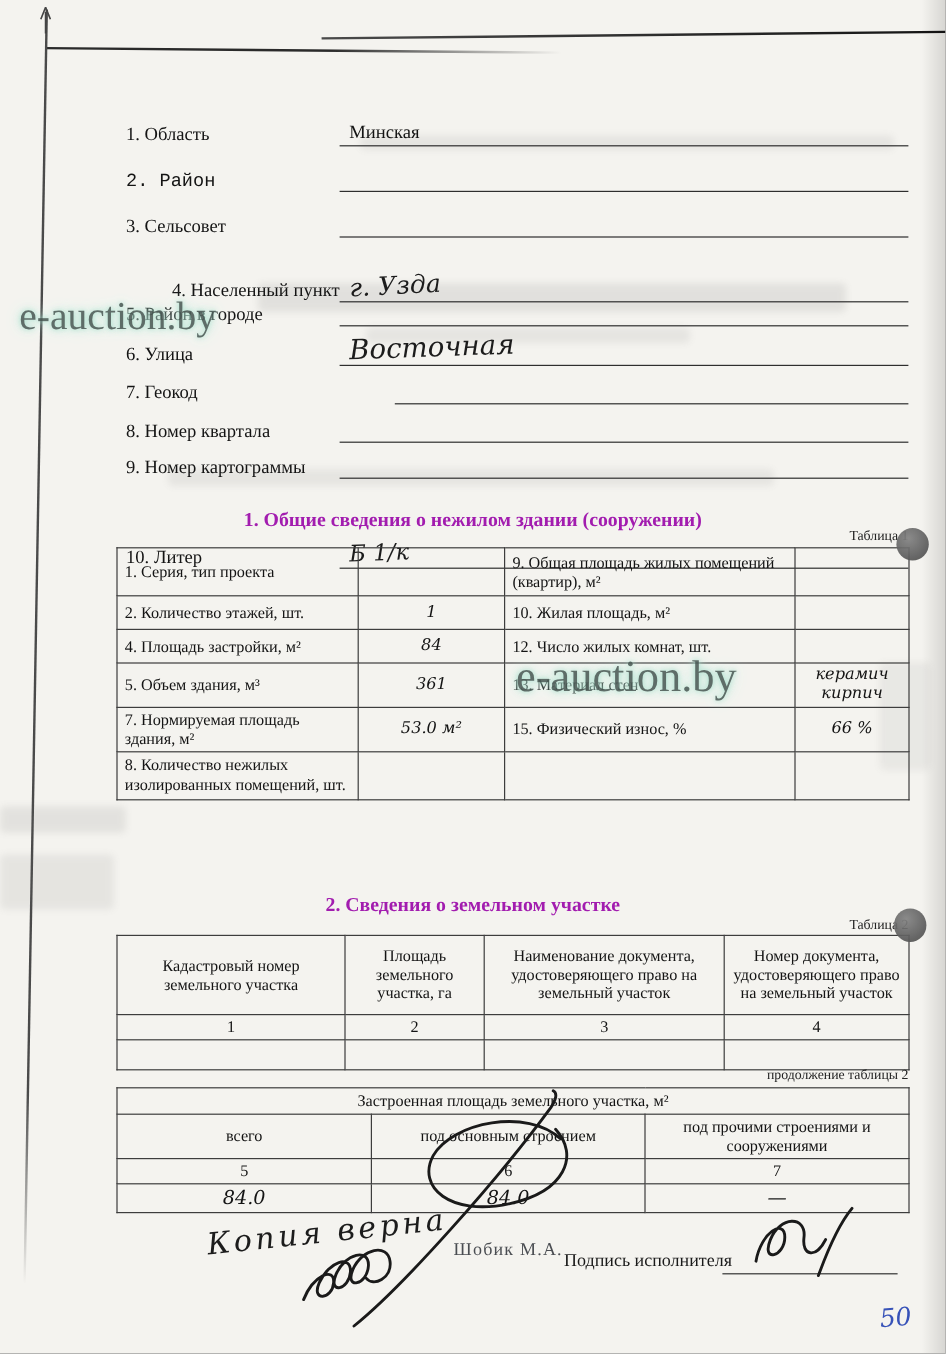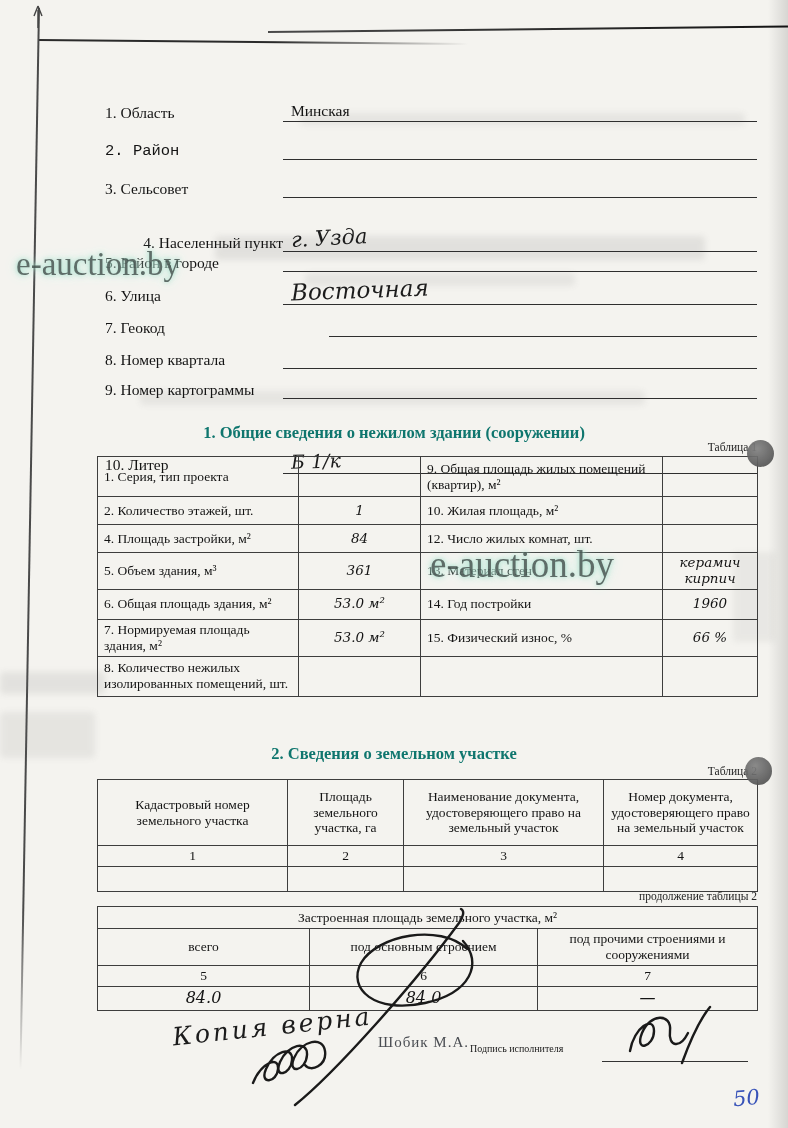--- a/index.html
+++ b/index.html
@@ -23,34 +23,34 @@
       text-shadow:0 0 4px #9fdcc8,0 0 9px #b7e6d6,0 0 14px #c8ece0;opacity:.9;}
   
   .frow{position:absolute;left:105px;width:652px;height:22px;display:flex;align-items:flex-end;}
   .flabel{font-size:15.5px;width:178px;flex:none;color:#141414;}
   .fline{flex:1;border-bottom:1.6px solid #2e2e2e;height:100%;position:relative;}
   .fval{position:absolute;left:8px;bottom:1px;white-space:nowrap;}
   .printed{font-size:15.5px;color:#141414;}
   .hand{font-family:"DejaVu Serif",serif;font-style:italic;color:#1c1c1c;}
   .fval.hand{display:inline-block;}
   
-  .sec-title{left:0;width:100%;text-align:center;font-weight:bold;font-size:16.5px;color:#0f766e;}
+  .sec-title{left:0;width:100%;text-align:center;font-weight:bold;font-size:16.5px;color:#a21caf;}
   .tbl-note{right:31px;font-size:11.5px;color:#222;}
   
   table.doc{border-collapse:collapse;table-layout:fixed;position:absolute;background:transparent;}
   table.doc td{border:1.3px solid #3d3d3d;padding:2px 6px;font-size:13.5px;line-height:1.18;
                vertical-align:middle;color:#141414;overflow:hidden;}
   td.c{text-align:center;}
   td.hv{font-family:"DejaVu Serif",serif;font-style:italic;text-align:center;color:#1c1c1c;}
   .fs17{font-size:17px;} .fs15{font-size:15px;} .fs12{font-size:12.5px;line-height:1.1;}
   
   .sig{z-index:7;}
   .kopiya{left:172px;top:1012px;font-size:25px;letter-spacing:3px;transform:rotate(-6deg);z-index:7;}
   .shobik{left:378px;top:1034px;font-size:15px;color:#4a4d52;letter-spacing:1px;z-index:7;}
-  .podpis{left:470px;top:1043px;font-size:10px;z-index:7;}
+  .podpis{left:470px;top:1043px;font-size:15px;z-index:7;}
   .sigline{left:602px;top:1061px;width:146px;height:1.3px;background:#333;}
   .pagenum{left:733px;top:1086px;font-size:21px;color:#3752b8;transform:rotate(-5deg);z-index:7;}
   svg.sig path{fill:none;stroke:#1a1a1a;stroke-width:2.4;stroke-linecap:round;}
   svg.arrow path{fill:none;stroke:#444;stroke-width:1.4;}
 </style>
 </head>
 <body>
 
 <div class="page">
 
@@ -161,26 +161,20 @@
       <td>4. Площадь застройки, м²</td>
       <td class="hv fs17">84</td>
       <td>12. Число жилых комнат, шт.</td>
       <td class="hv fs15"></td>
     </tr>
     <tr style="height:36px">
       <td>5. Объем здания, м³</td>
       <td class="hv fs17">361</td>
       <td>13. Материал стен</td>
       <td class="hv fs12">керамич кирпич</td>
-    </tr>
-    <tr style="height:30px">
-      <td>6. Общая площадь здания, м²</td>
-      <td class="hv fs15">53.0 м²</td>
-      <td>14. Год постройки</td>
-      <td class="hv fs17">1960</td>
     </tr>
     <tr style="height:36px">
       <td>7. Нормируемая площадь здания, м²</td>
       <td class="hv fs15">53.0 м²</td>
       <td>15. Физический износ, %</td>
       <td class="hv fs15">66 %</td>
     </tr>
     <tr style="height:40px">
       <td>8. Количество нежилых изолированных помещений, шт.</td>
       <td class="hv fs17"></td>

